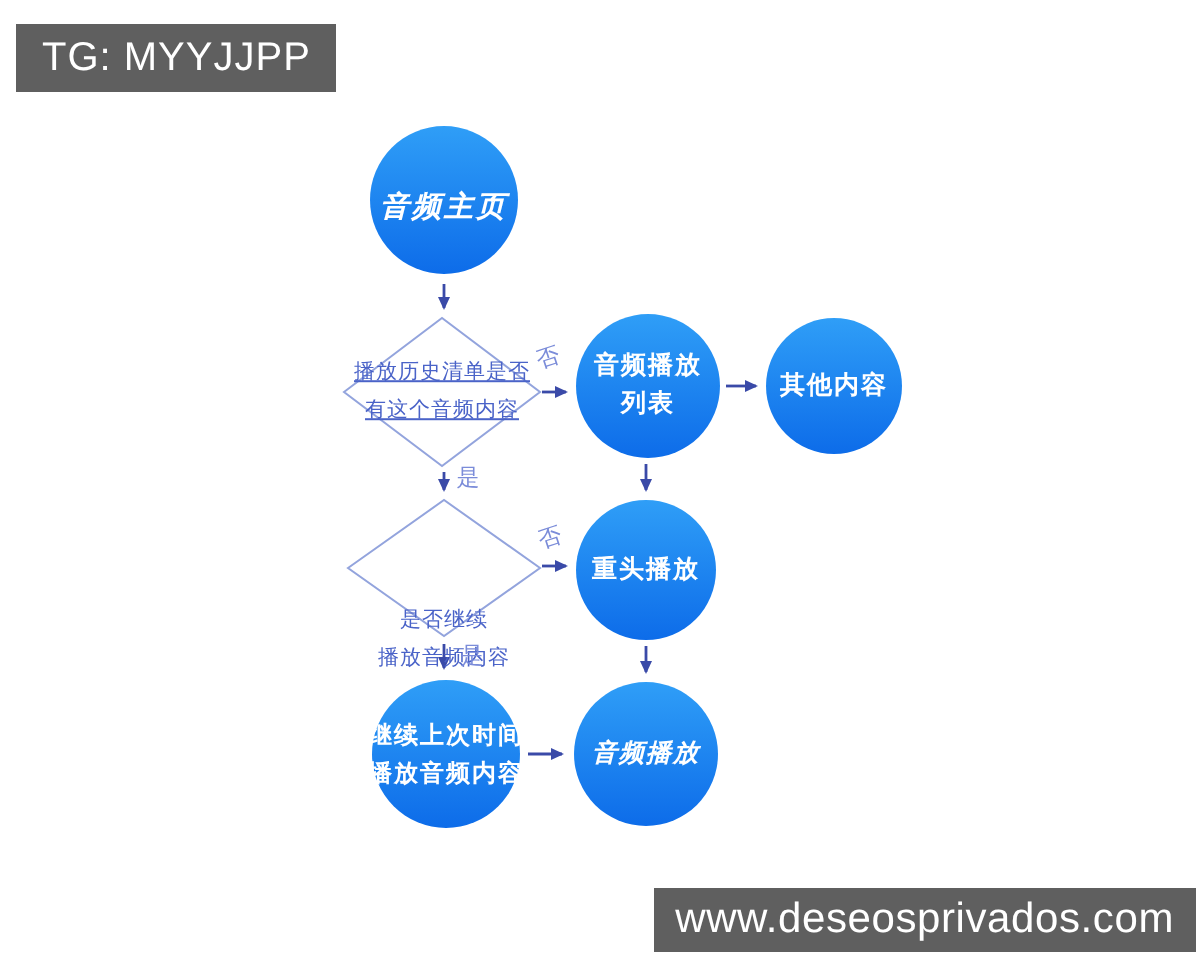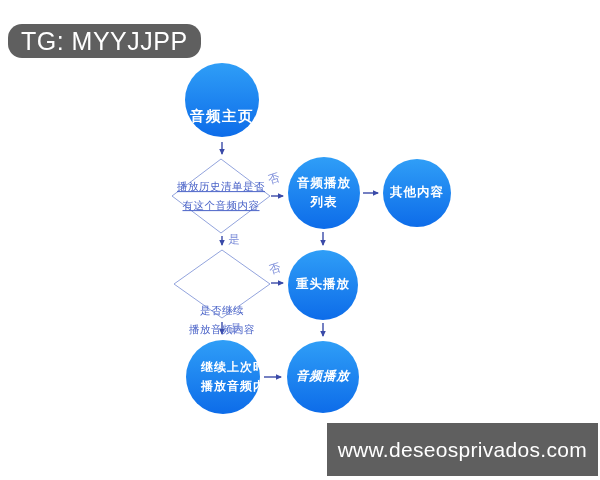--- a/index.html
+++ b/index.html
@@ -45,30 +45,29 @@
   .edge-label.tilt { transform: translate(-50%,-50%) rotate(-18deg); }
 
   .watermark {
     position: absolute;
     background: var(--watermark-bg, #5f5f5f);
     color: var(--watermark-text, #fff);
     display: flex;
     align-items: center;
   }
   .watermark.tl {
-    left: 8px; top: 24px;
+    left: 8px; top: 12px;
     height: 34px;
     padding: 0 13px;
-    font-size: 25px;
+    font-size: 20px;
     letter-spacing: 0.5px;
-    border-radius: 14px;
   }
   .watermark.br {
     right: 2px; bottom: 4px;
-    height: 53px;
+    height: 32px;
     padding: 0 11px;
     font-size: 21px;
     letter-spacing: 0.3px;
   }
 
   
   .stopTop    { stop-color: var(--circle-top, #2f9ef7); }
   .stopBottom { stop-color: var(--circle-bottom, #0d6ce9); }
   .diamond    { fill:#ffffff; stroke: var(--diamond-border, #93a4dd); stroke-width:1; }
   .edge       { stroke: var(--arrow, #3a4aa8); stroke-width:1.4; fill:none; }
@@ -103,30 +102,30 @@
     <circle cx="222" cy="100" r="37" fill="url(#circleGrad)"></circle>
     <polygon class="diamond" points="172,196 221,159 270,196 221,233"></polygon>
     <circle cx="324" cy="193" r="36" fill="url(#circleGrad)"></circle>
     <circle cx="417" cy="193" r="34" fill="url(#circleGrad)"></circle>
     <polygon class="diamond" points="174,284 222,250 270,284 222,318"></polygon>
     <circle cx="323" cy="285" r="35" fill="url(#circleGrad)"></circle>
     <circle cx="223" cy="377" r="37" fill="url(#circleGrad)"></circle>
     <circle cx="323" cy="377" r="36" fill="url(#circleGrad)"></circle>
   </svg>
 
-  <div class="node-label circle-label big" style="left:222px; top:116px;">音频主页</div>
+  <div class="node-label circle-label big" style="left:222px; top:104px;font-style:italic;">音频主页</div>
   <div class="node-label diamond-label" style="left:221px; top:196px;text-decoration:underline;">播放历史清单是否
 有这个音频内容</div>
   <div class="node-label circle-label" style="left:324px; top:193px;">音频播放
 列表</div>
   <div class="node-label circle-label" style="left:417px; top:193px;">其他内容</div>
   <div class="node-label diamond-label" style="left:222px; top:284px;margin-top:36px;">是否继续
 播放音频内容</div>
   <div class="node-label circle-label" style="left:323px; top:285px;">重头播放</div>
-  <div class="node-label circle-label" style="left:223px; top:377px; font-size:12px;margin-left:17px;">继续上次时间
+  <div class="node-label circle-label" style="left:223px; top:377px; font-size:12px;">继续上次时间
 播放音频内容</div>
   <div class="node-label circle-label" style="left:323px; top:377px;font-style:italic;">音频播放</div>
 
   <div class="edge-label tilt" style="left:274px; top:179px;">否</div>
   <div class="edge-label" style="left:234px; top:239px;">是</div>
   <div class="edge-label tilt" style="left:275px; top:269px;">否</div>
   <div class="edge-label" style="left:236px; top:328px;">是</div>
 
   <div class="watermark tl">TG: MYYJJPP</div>
   <div class="watermark br">www.deseosprivados.com</div>

